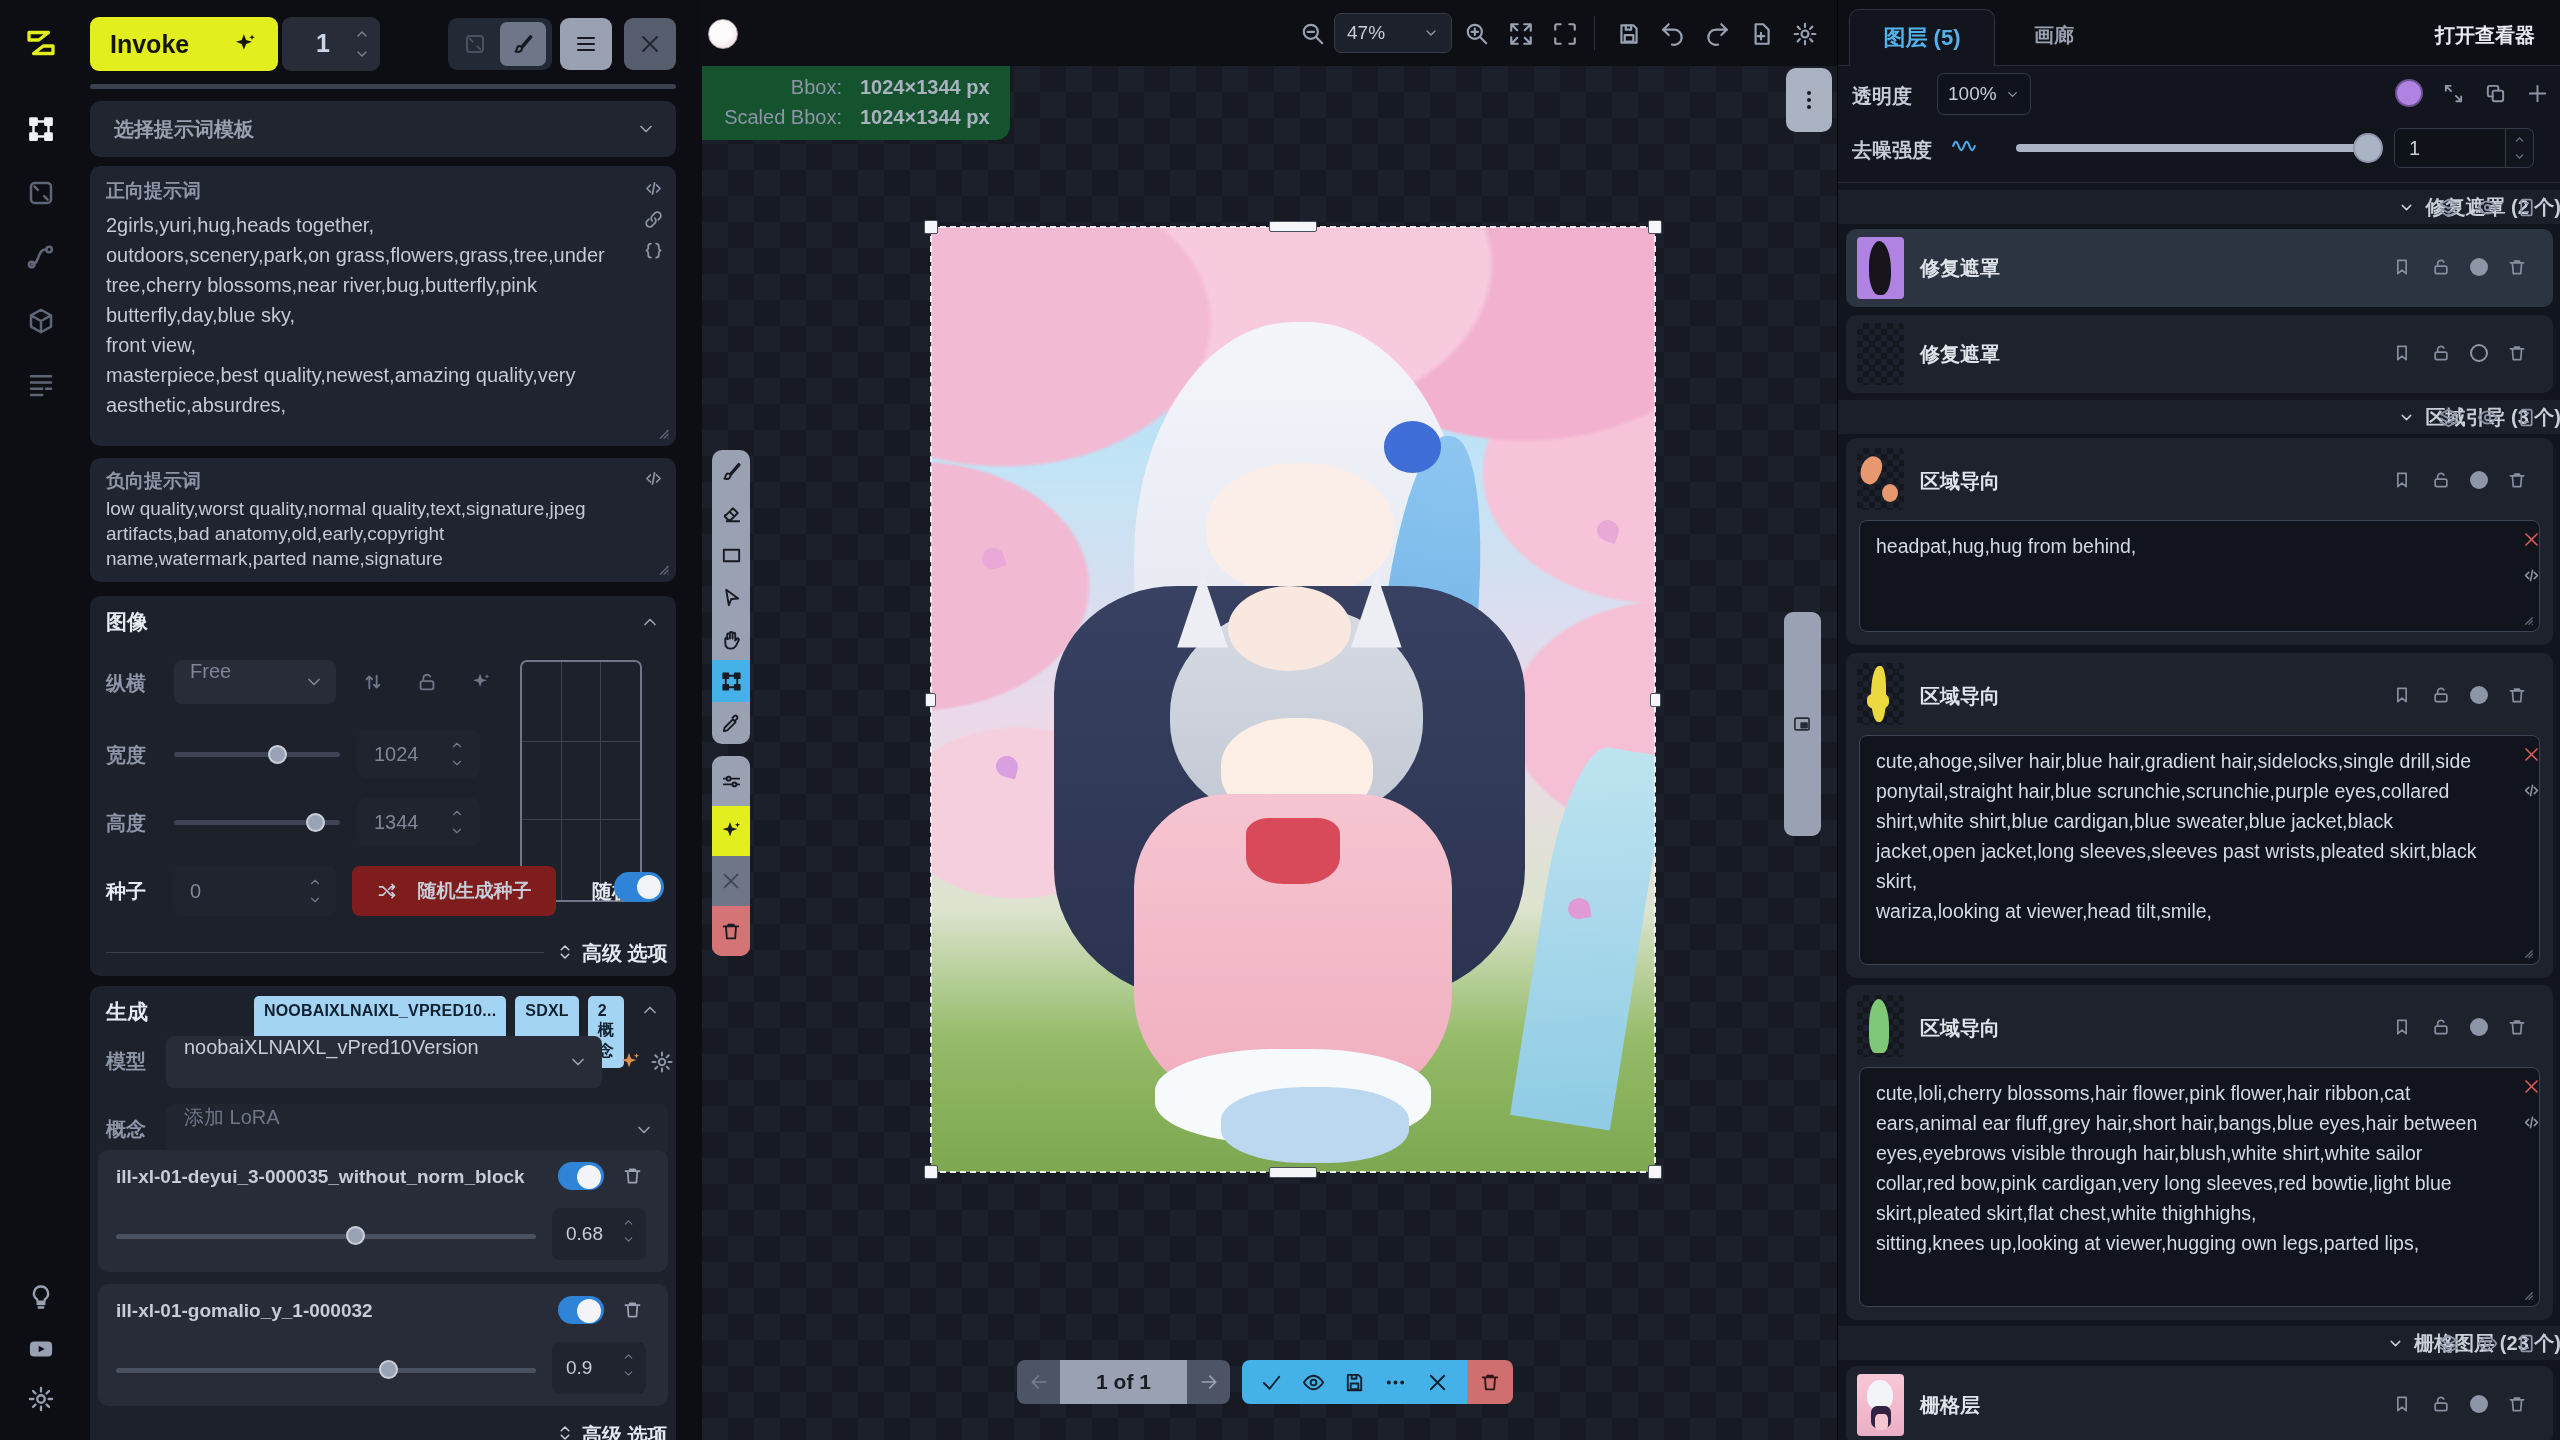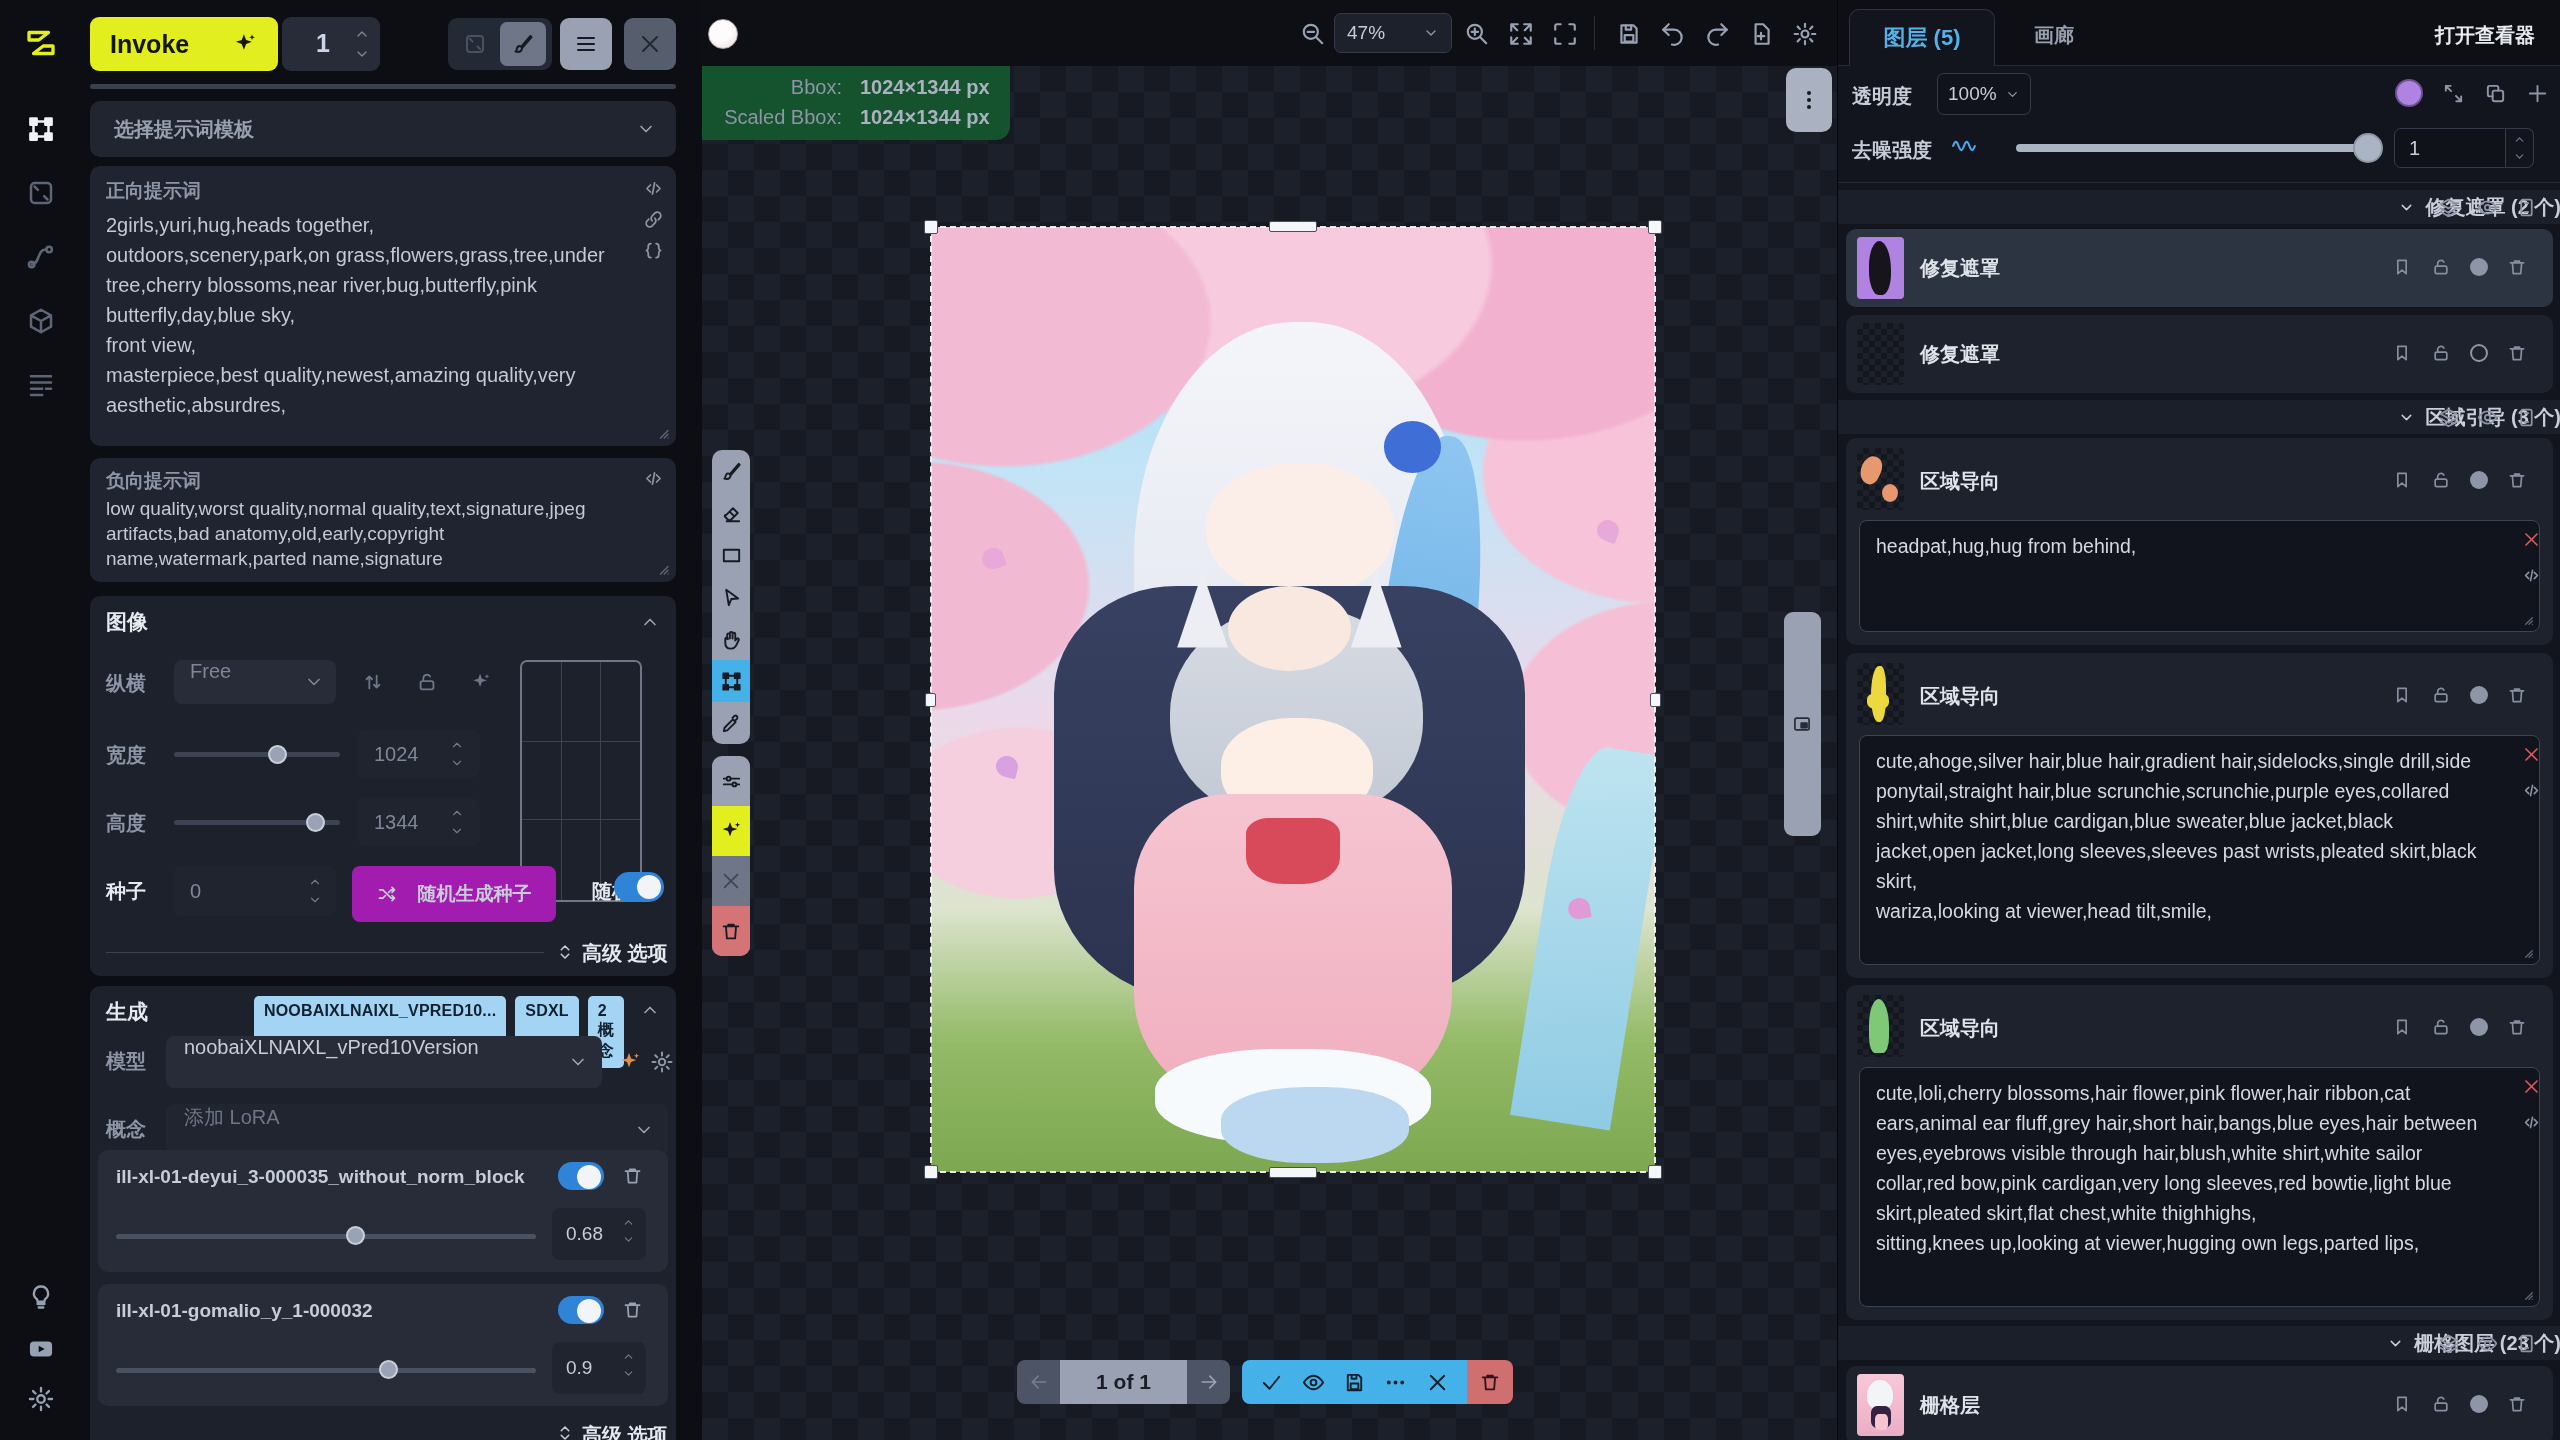--- a/index.html
+++ b/index.html
@@ -466,21 +466,21 @@
           <span>0</span>
         </div>
       <div class="stepper" style="left:218px;top:279px">
         <svg class="ic" width="14" height="14">
             <use href="#i-chev-u"></use>
           </svg>
         <svg class="ic" width="14" height="14">
             <use href="#i-chev-d"></use>
           </svg>
       </div>
-      <div class="abs" style="left:262px;top:270px;width:204px;height:56px;background:#a21caf;border-radius:8px;display:flex;align-items:center;justify-content:center;gap:21px;color:#c7cdd8">
+      <div class="abs" style="left:262px;top:270px;width:204px;height:50px;background:#7f1d1d;border-radius:8px;display:flex;align-items:center;justify-content:center;gap:21px;color:#c7cdd8">
         <svg class="ic" width="20" height="20">
             <use href="#i-shuffle"></use>
           </svg>
         <span style="font-size:19px;font-weight:700">随机生成种子</span>
       </div>
       <span class="abs lbl-wht" style="left:502px;top:282px">随机</span>
       <div class="toggle" style="left:524px;top:276px"></div>
 
       <div class="abs" style="left:16px;top:356px;width:438px;height:1px;background:#3c4350"></div>
       <svg class="ic abs" width="18" height="18" style="left:466px;top:347px;color:#c7cdd8">

